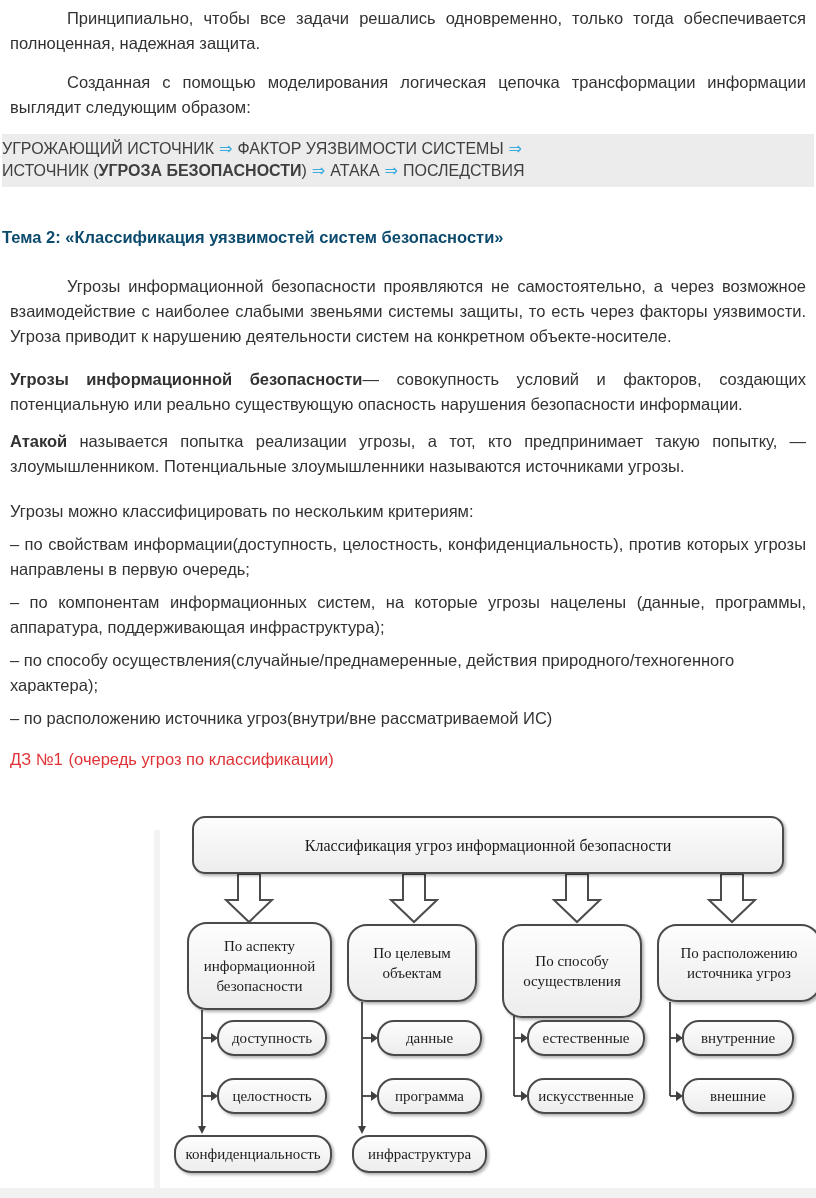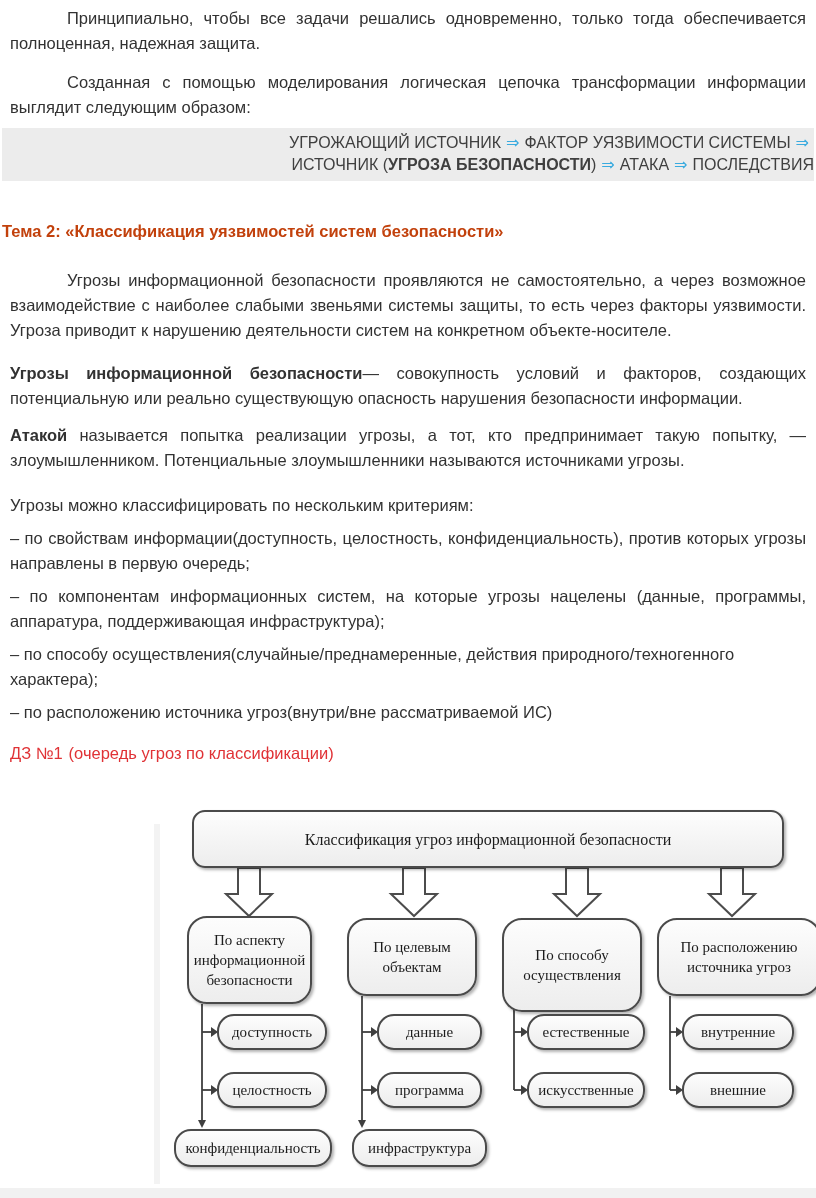--- a/index.html
+++ b/index.html
@@ -8,26 +8,26 @@
     font-family:"Liberation Sans","DejaVu Sans",sans-serif;
     color:#323232;font-size:16.5px;line-height:25px;overflow:hidden;
   }
   .doc{padding:0 2px;}
   p{margin:8px;}
   .justify{text-align:justify;}
   .indent{text-indent:57px;}
   .para1{margin-top:6px;}
   .para2{margin-top:14px;}
   .chain-band{
-    margin-top:8px;background:#ececec;color:#3f3f3f;
-    text-align:right;padding:4px 0 5px 0;font-size:16px;line-height:22px;
+    margin-top:14px;background:#ececec;color:#3f3f3f;
+    text-align:left;padding:4px 0 5px 0;font-size:16px;line-height:22px;
   }
   .arrow{color:var(--blue,#3aabdf);margin:0 5px;}
   h2.topic{
-    margin:38px 0 0 0;font-size:16.5px;line-height:25px;font-weight:bold;color:#c2410c;
+    margin:38px 0 0 0;font-size:16.5px;line-height:25px;font-weight:bold;color:#0c4a6e;
   }
   .para3{margin-top:24px;}
   .para4{margin-top:18px;}
   .para5{margin-top:12px;}
   .para6{margin-top:20px;}
   .red-line{margin-top:16px;color:var(--red,#e03236);}
   .red-line .hw-note{margin-left:6px;}
 
   
   .diagram{
@@ -37,21 +37,21 @@
   .left-stripe{position:absolute;left:152px;width:6px;height:360px;background:#f3f3f3;}
   .dg-svg{position:absolute;left:0;top:0;}
   .dg-box{
     position:absolute;box-sizing:border-box;display:flex;align-items:center;justify-content:center;
     background:linear-gradient(180deg,#fdfdfd 0%,#ededed 100%);
     border:2px solid #4a4a4a;box-shadow:2px 2px 3px rgba(0,0,0,.3);
     text-align:center;
   }
   .dg-title{left:25px;top:14px;width:592px;height:58px;border-radius:13px;font-size:16px;}
   .dg-cat{font-size:15px;line-height:20px;border-radius:20px;padding:0 4px;}
-  .cat1{left:20px;top:120px;width:125px;height:88px;}
+  .cat1{left:20px;top:120px;width:145px;height:88px;}
   .cat2{left:180px;top:122px;width:130px;height:78px;}
   .cat3{left:335px;top:122px;width:140px;height:94px;}
   .cat4{left:490px;top:122px;width:164px;height:78px;}
   .dg-leaf{font-size:15px;height:36px;border-radius:17px;}
   .r1{top:218px;} .r2{top:276px;}
   .lc1{left:50px;width:110px;} .lc2{left:210px;width:105px;}
   .lc3{left:360px;width:118px;} .lc4{left:515px;width:112px;}
   .leaf-wide1{left:7px;top:333px;width:158px;height:38px;}
   .leaf-wide2{left:185px;top:333px;width:135px;height:38px;}
 

